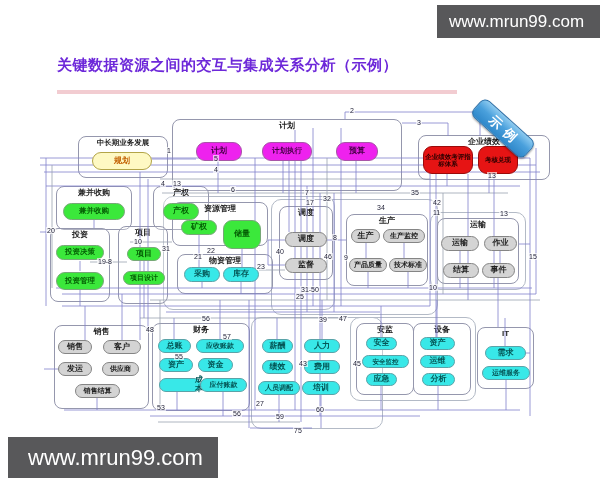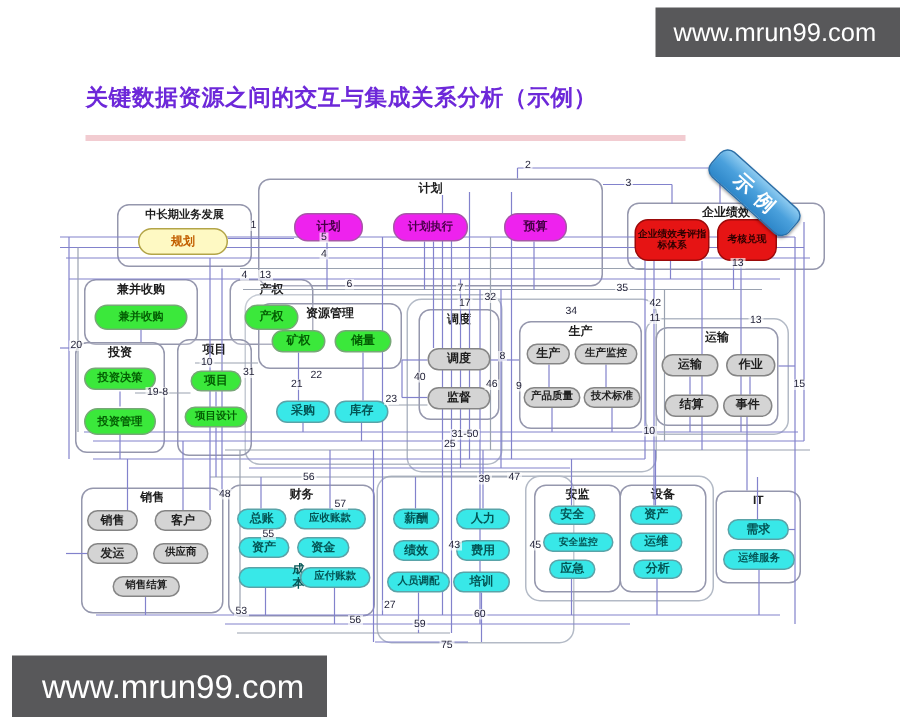--- a/index.html
+++ b/index.html
@@ -175,21 +175,24 @@
     <div class="node green" style="left: 56px; top: 272px; width: 48px; height: 18px; font-size: 7.5px;">投资管理</div>
     <div class="grp" style="left: 118px; top: 226px; width: 50px; height: 78px;">
       <div class="grp-label">项目</div>
     </div>
     <div class="node green" style="left: 127px; top: 247px; width: 34px; height: 14px;">项目</div>
     <div class="node green" style="left: 123px; top: 271px; width: 42px; height: 14px; font-size: 7px;">项目设计</div>
     <div class="grp" style="left: 172px; top: 202px; width: 96px; height: 44px;">
       <div class="grp-label">资源管理</div>
     </div>
     <div class="node green" style="left: 181px; top: 220px; width: 36px; height: 15px;">矿权</div>
-    <div class="node green" style="left: 223px; top: 220px; width: 38px; height: 15px;">储量</div>
+    <div class="node green" style="left: 223px; top: 220px; width: 38px; height: 29px;">储量</div>
+    <div class="grp" style="left: 177px; top: 254px; width: 96px; height: 40px;">
+      <div class="grp-label">物资管理</div>
+    </div>
     <div class="node cyan" style="left: 184px; top: 267px; width: 36px; height: 15px;">采购</div>
     <div class="node cyan" style="left: 223px; top: 267px; width: 36px; height: 15px;">库存</div>
     <div class="grp" style="left: 279px; top: 206px; width: 54px; height: 74px;">
       <div class="grp-label">调度</div>
     </div>
     <div class="node gray" style="left: 285px; top: 232px; width: 42px; height: 15px;">调度</div>
     <div class="node gray" style="left: 285px; top: 258px; width: 42px; height: 15px;">监督</div>
     <div class="grp" style="left: 346px; top: 214px; width: 82px; height: 72px;">
       <div class="grp-label">生产</div>
     </div>

